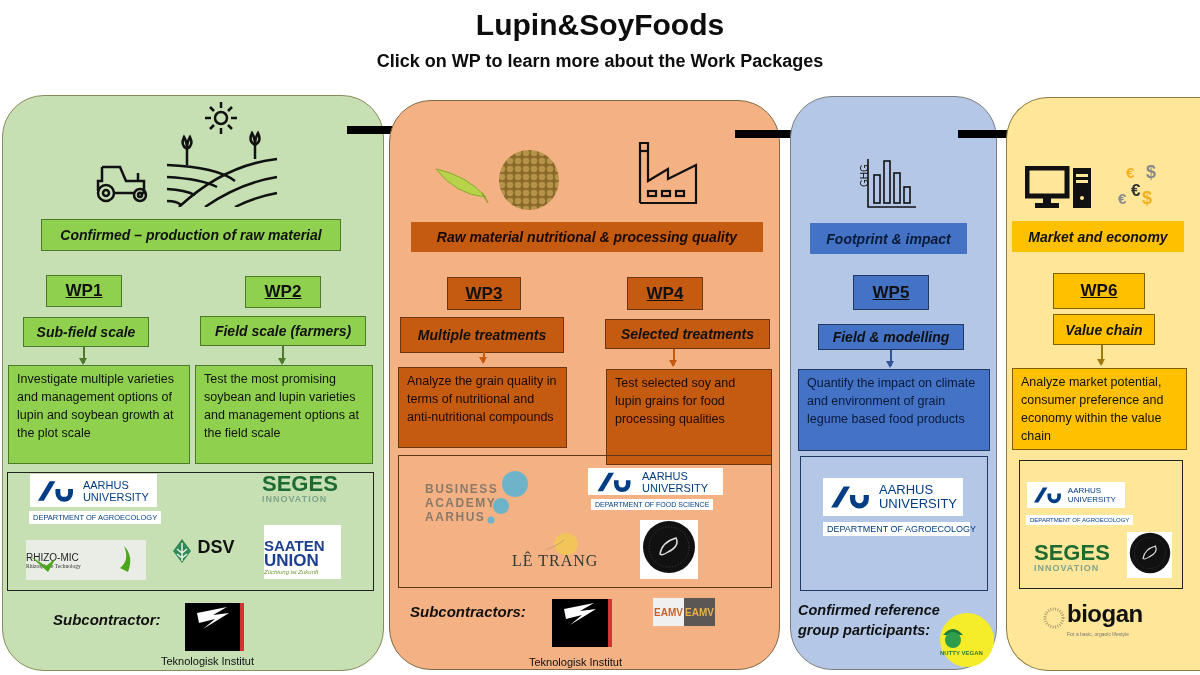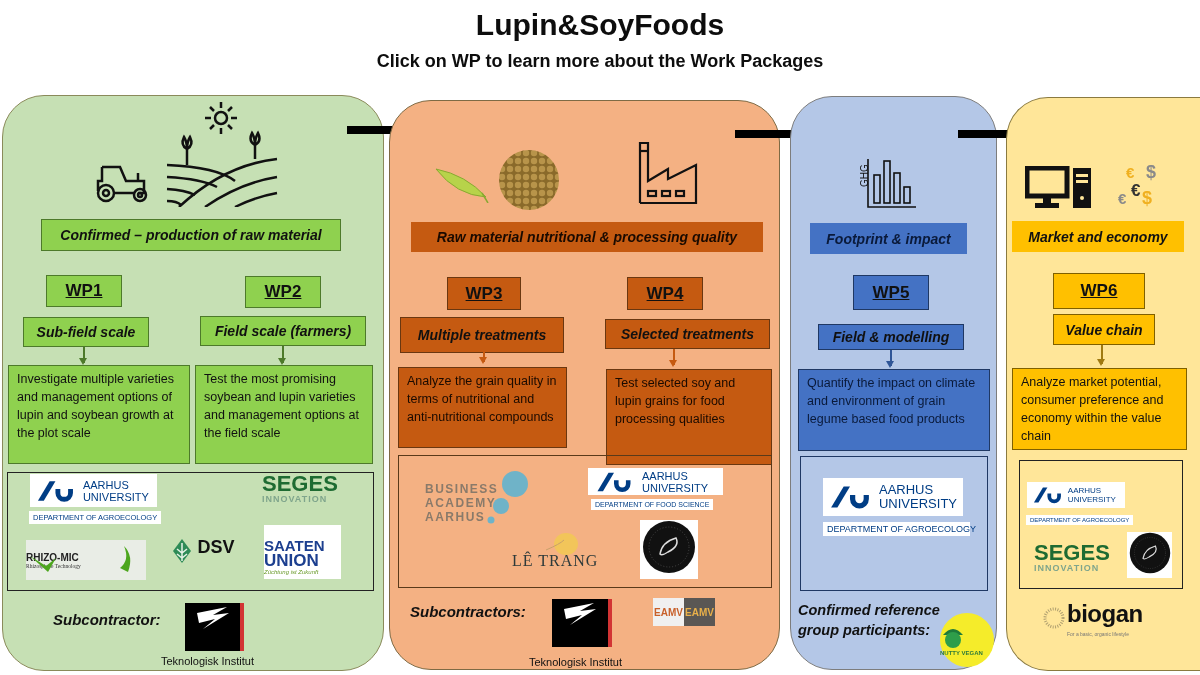--- a/index.html
+++ b/index.html
@@ -106,21 +106,21 @@
   <span class="au-text" style="width:70px;">AARHUS UNIVERSITY</span>
 </div>
 <div class="au-dept" style="left:29px;top:511px;">DEPARTMENT OF AGROECOLOGY</div>
 
 <div class="logo" style="left:262px;top:472px;width:80px;height:34px;flex-direction:column;">
   <span style="color:#1e6b32;font-weight:900;font-size:22px;line-height:20px;">SEGES</span>
   <span style="color:#7fa58c;font-weight:bold;font-size:9px;letter-spacing:1px;">INNOVATION</span>
 </div>
 
 <div class="logo" style="left:26px;top:540px;width:120px;height:40px;background:#e9ede6;flex-direction:column;">
-  <span style="font-weight:bold;font-size:10px;color:#222;">RHIZO-MIC</span>
+  <span style="font-weight:normal;font-size:10px;color:#222;">RHIZO-MIC</span>
   <span style="font-size:5.5px;color:#333;font-family:'Liberation Serif',serif;">Rhizosphere Technology</span>
   <svg style="position:absolute;left:2px;top:2px" width="118" height="36" viewBox="0 0 118 36">
       <path d="M2 14 l18 16 l8 -14 l-10 8 Z" fill="#4ca61d"></path>
       <path d="M96 4 q10 10 4 26 l-8 -4 q10 -8 4 -22Z" fill="#4ca61d"></path>
     </svg>
 </div>
 
 <div class="logo" style="left:167px;top:537px;width:72px;height:34px;gap:4px;">
   <svg width="22" height="28" viewBox="0 0 22 28">
       <path d="M11 2 l9 12 l-9 12 l-9 -12 Z" fill="#2e8b57"></path>

